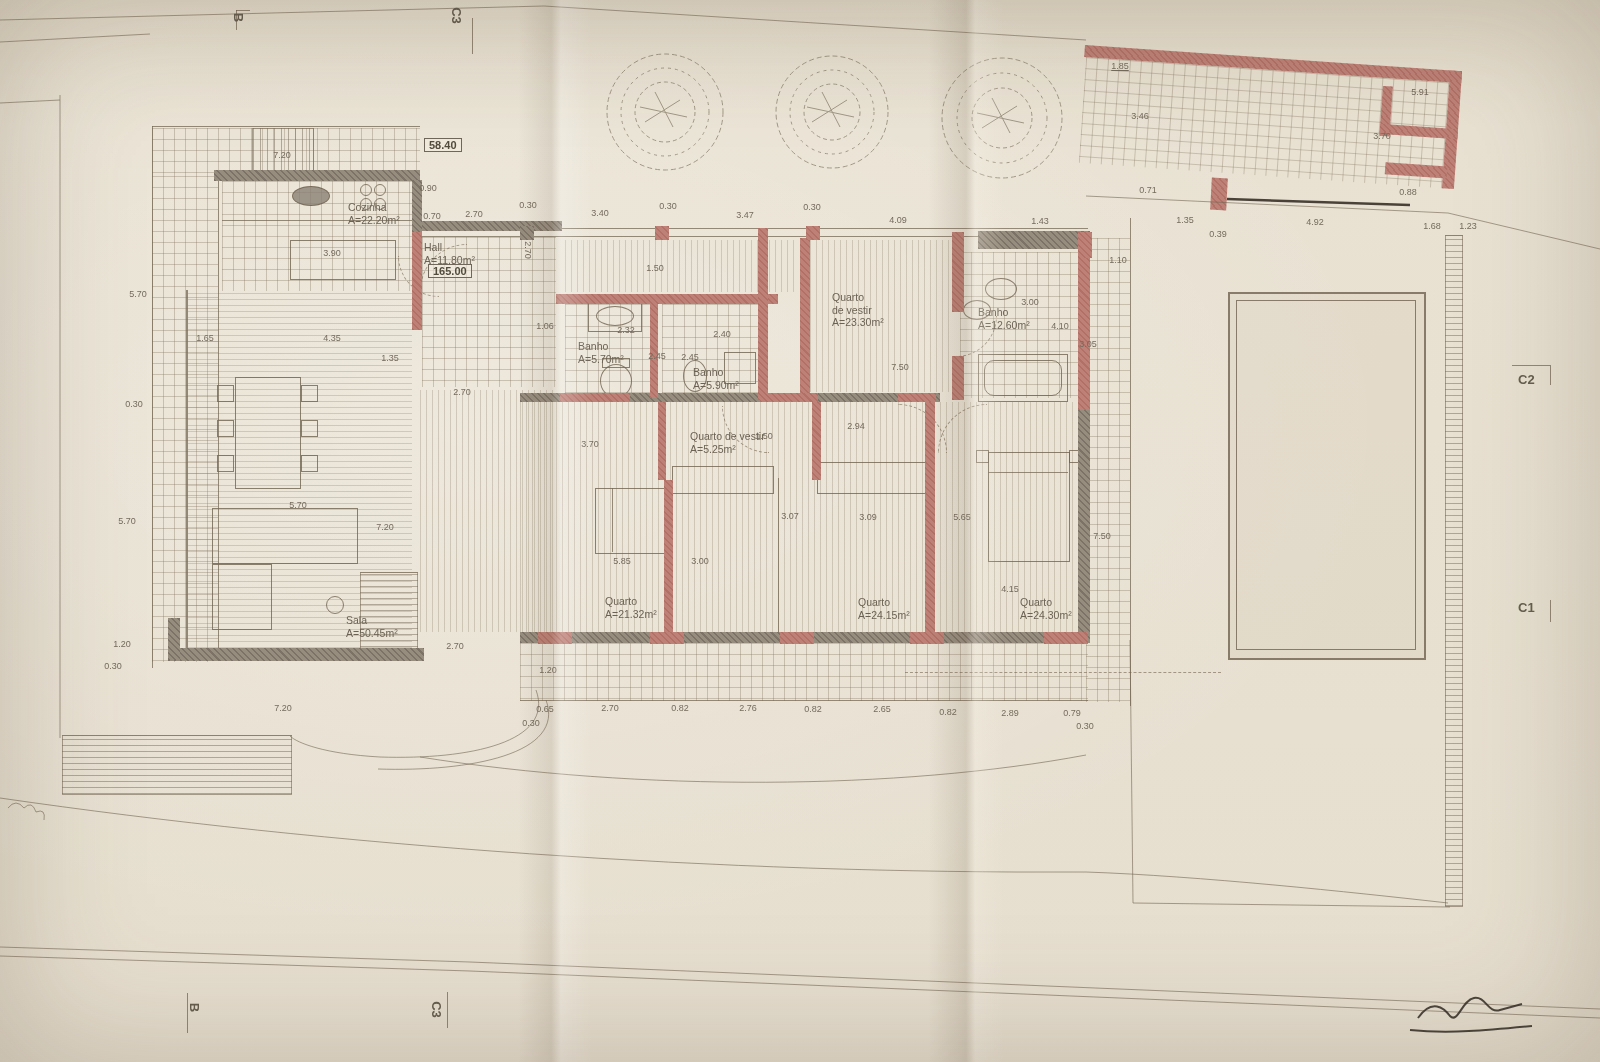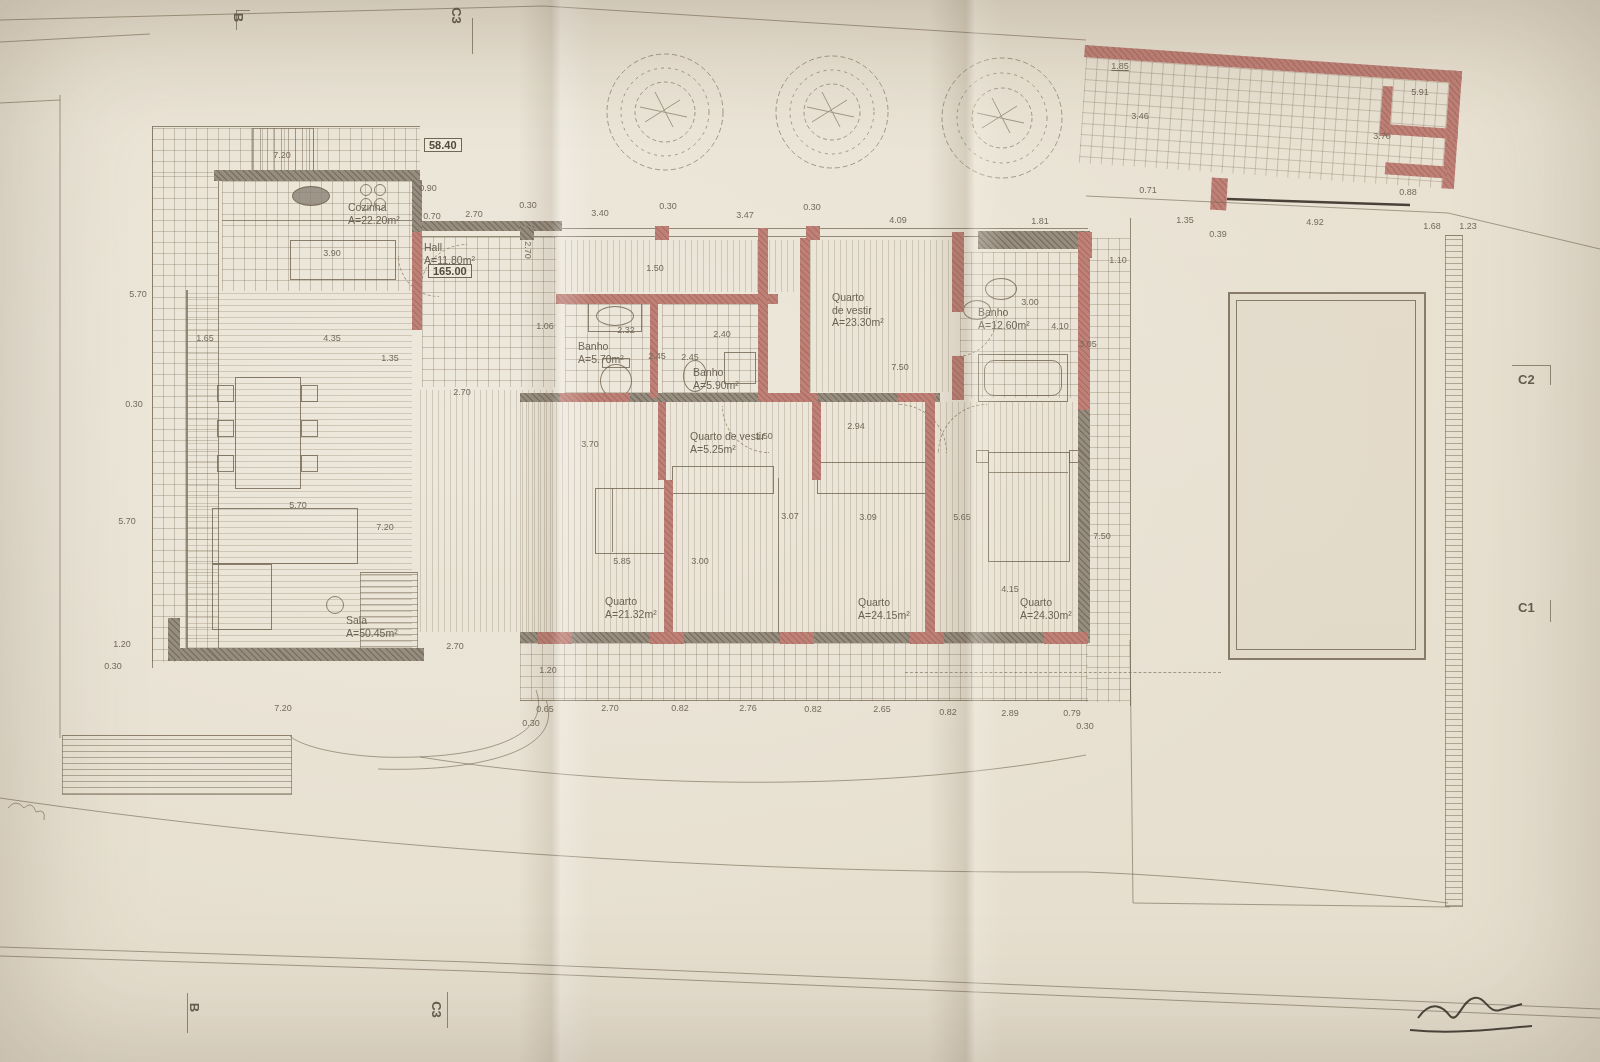--- a/index.html
+++ b/index.html
@@ -269,21 +269,21 @@
       <div class="boxv" style="left: 428px; top: 264px;">165.00</div>
       <span class="dim" style="left: 428px; top: 188px;">0.90</span>
       <span class="dim" style="left: 432px; top: 216px;">0.70</span>
       <span class="dim" style="left: 474px; top: 214px;">2.70</span>
       <span class="dim" style="left: 528px; top: 205px;">0.30</span>
       <span class="dim" style="left: 600px; top: 213px;">3.40</span>
       <span class="dim" style="left: 668px; top: 206px;">0.30</span>
       <span class="dim" style="left: 745px; top: 215px;">3.47</span>
       <span class="dim" style="left: 812px; top: 207px;">0.30</span>
       <span class="dim" style="left: 898px; top: 206px; margin-top: 14px;">4.09</span>
-      <span class="dim" style="left: 1040px; top: 221px;">1.81</span>
+      <span class="dim" style="left: 1040px; top: 221px;">1.43</span>
       <span class="dim" style="left: 1118px; top: 260px;">1.10</span>
       <span class="dim" style="left: 282px; top: 155px;">7.20</span>
       <span class="dim" style="left: 138px; top: 294px;">5.70</span>
       <span class="dim" style="left: 134px; top: 404px;">0.30</span>
       <span class="dim" style="left: 127px; top: 521px;">5.70</span>
       <span class="dim" style="left: 122px; top: 644px;">1.20</span>
       <span class="dim" style="left: 113px; top: 666px;">0.30</span>
       <span class="dim" style="left: 332px; top: 253px;">3.90</span>
       <span class="dim" style="left: 205px; top: 338px;">1.65</span>
       <span class="dim" style="left: 332px; top: 338px;">4.35</span>

